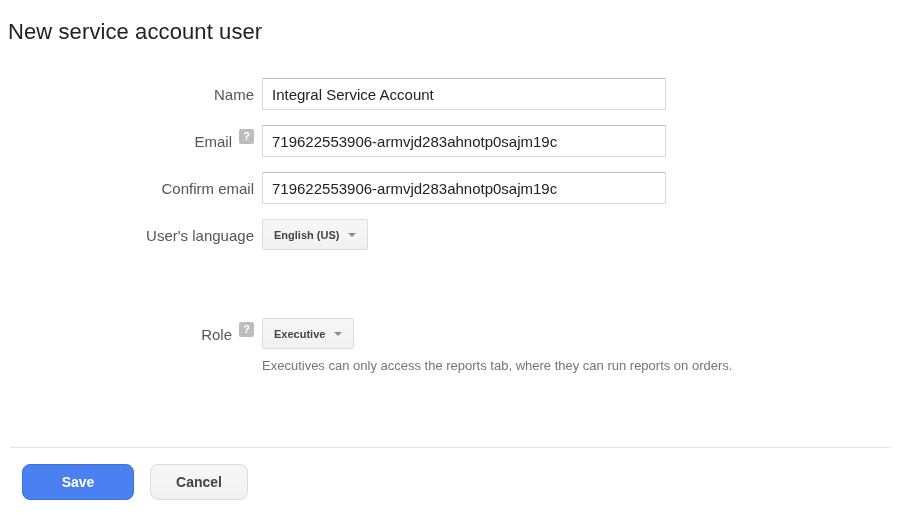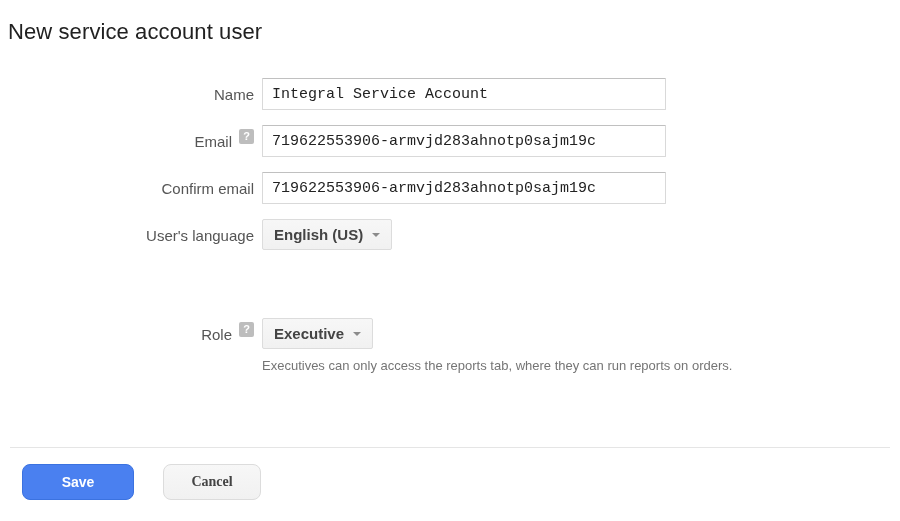--- a/index.html
+++ b/index.html
@@ -84,40 +84,40 @@
   
   .text-input {
     width: 404px;
     height: 32px;
     box-sizing: border-box;
     border: 1px solid #d9d9d9;
     border-top-color: #c0c0c0;
     border-radius: 1px;
     background: #ffffff;
     padding: 0 9px;
-    font-family: Liberation Mono, monospace;
+    font-family: Liberation Sans, sans-serif;
     font-size: 15px;
     color: #222222;
     outline: none;
   }
   .text-input::placeholder { color: #9e9e9e; }
 
   
   .dropdown-btn {
     display: inline-flex;
     align-items: center;
     height: 31px;
     padding: 0 11px;
     box-sizing: border-box;
     background: #f5f5f5;
     background-image: linear-gradient(to bottom, #f7f7f7, #f1f1f1);
     border: 1px solid #dcdcdc;
     border-radius: 2px;
     font-family: "Liberation Sans", sans-serif;
-    font-size: 15px;
+    font-size: 11px;
     font-weight: bold;
     color: #444444;
     cursor: pointer;
     align-self: flex-start;
     white-space: nowrap;
   }
   .caret {
     margin-left: 9px;
     width: 0;
     height: 0;
@@ -175,22 +175,21 @@
     border-color: #3b72e0;
     color: #ffffff;
     min-width: 112px;
   }
   .btn-secondary {
     background: #f5f5f5;
     background-image: linear-gradient(to bottom, #f7f7f7, #f1f1f1);
     border-color: #dcdcdc;
     color: #444444;
     min-width: 98px;
-    margin-left: 29px;
-    font-family: Liberation Serif, serif;
+    margin-left: 16px;
   }
 </style>
 </head>
 <body>
 
 <h1 class="page-title">New service account user</h1>
 
 <div class="form">
 
   <div class="form-row">

